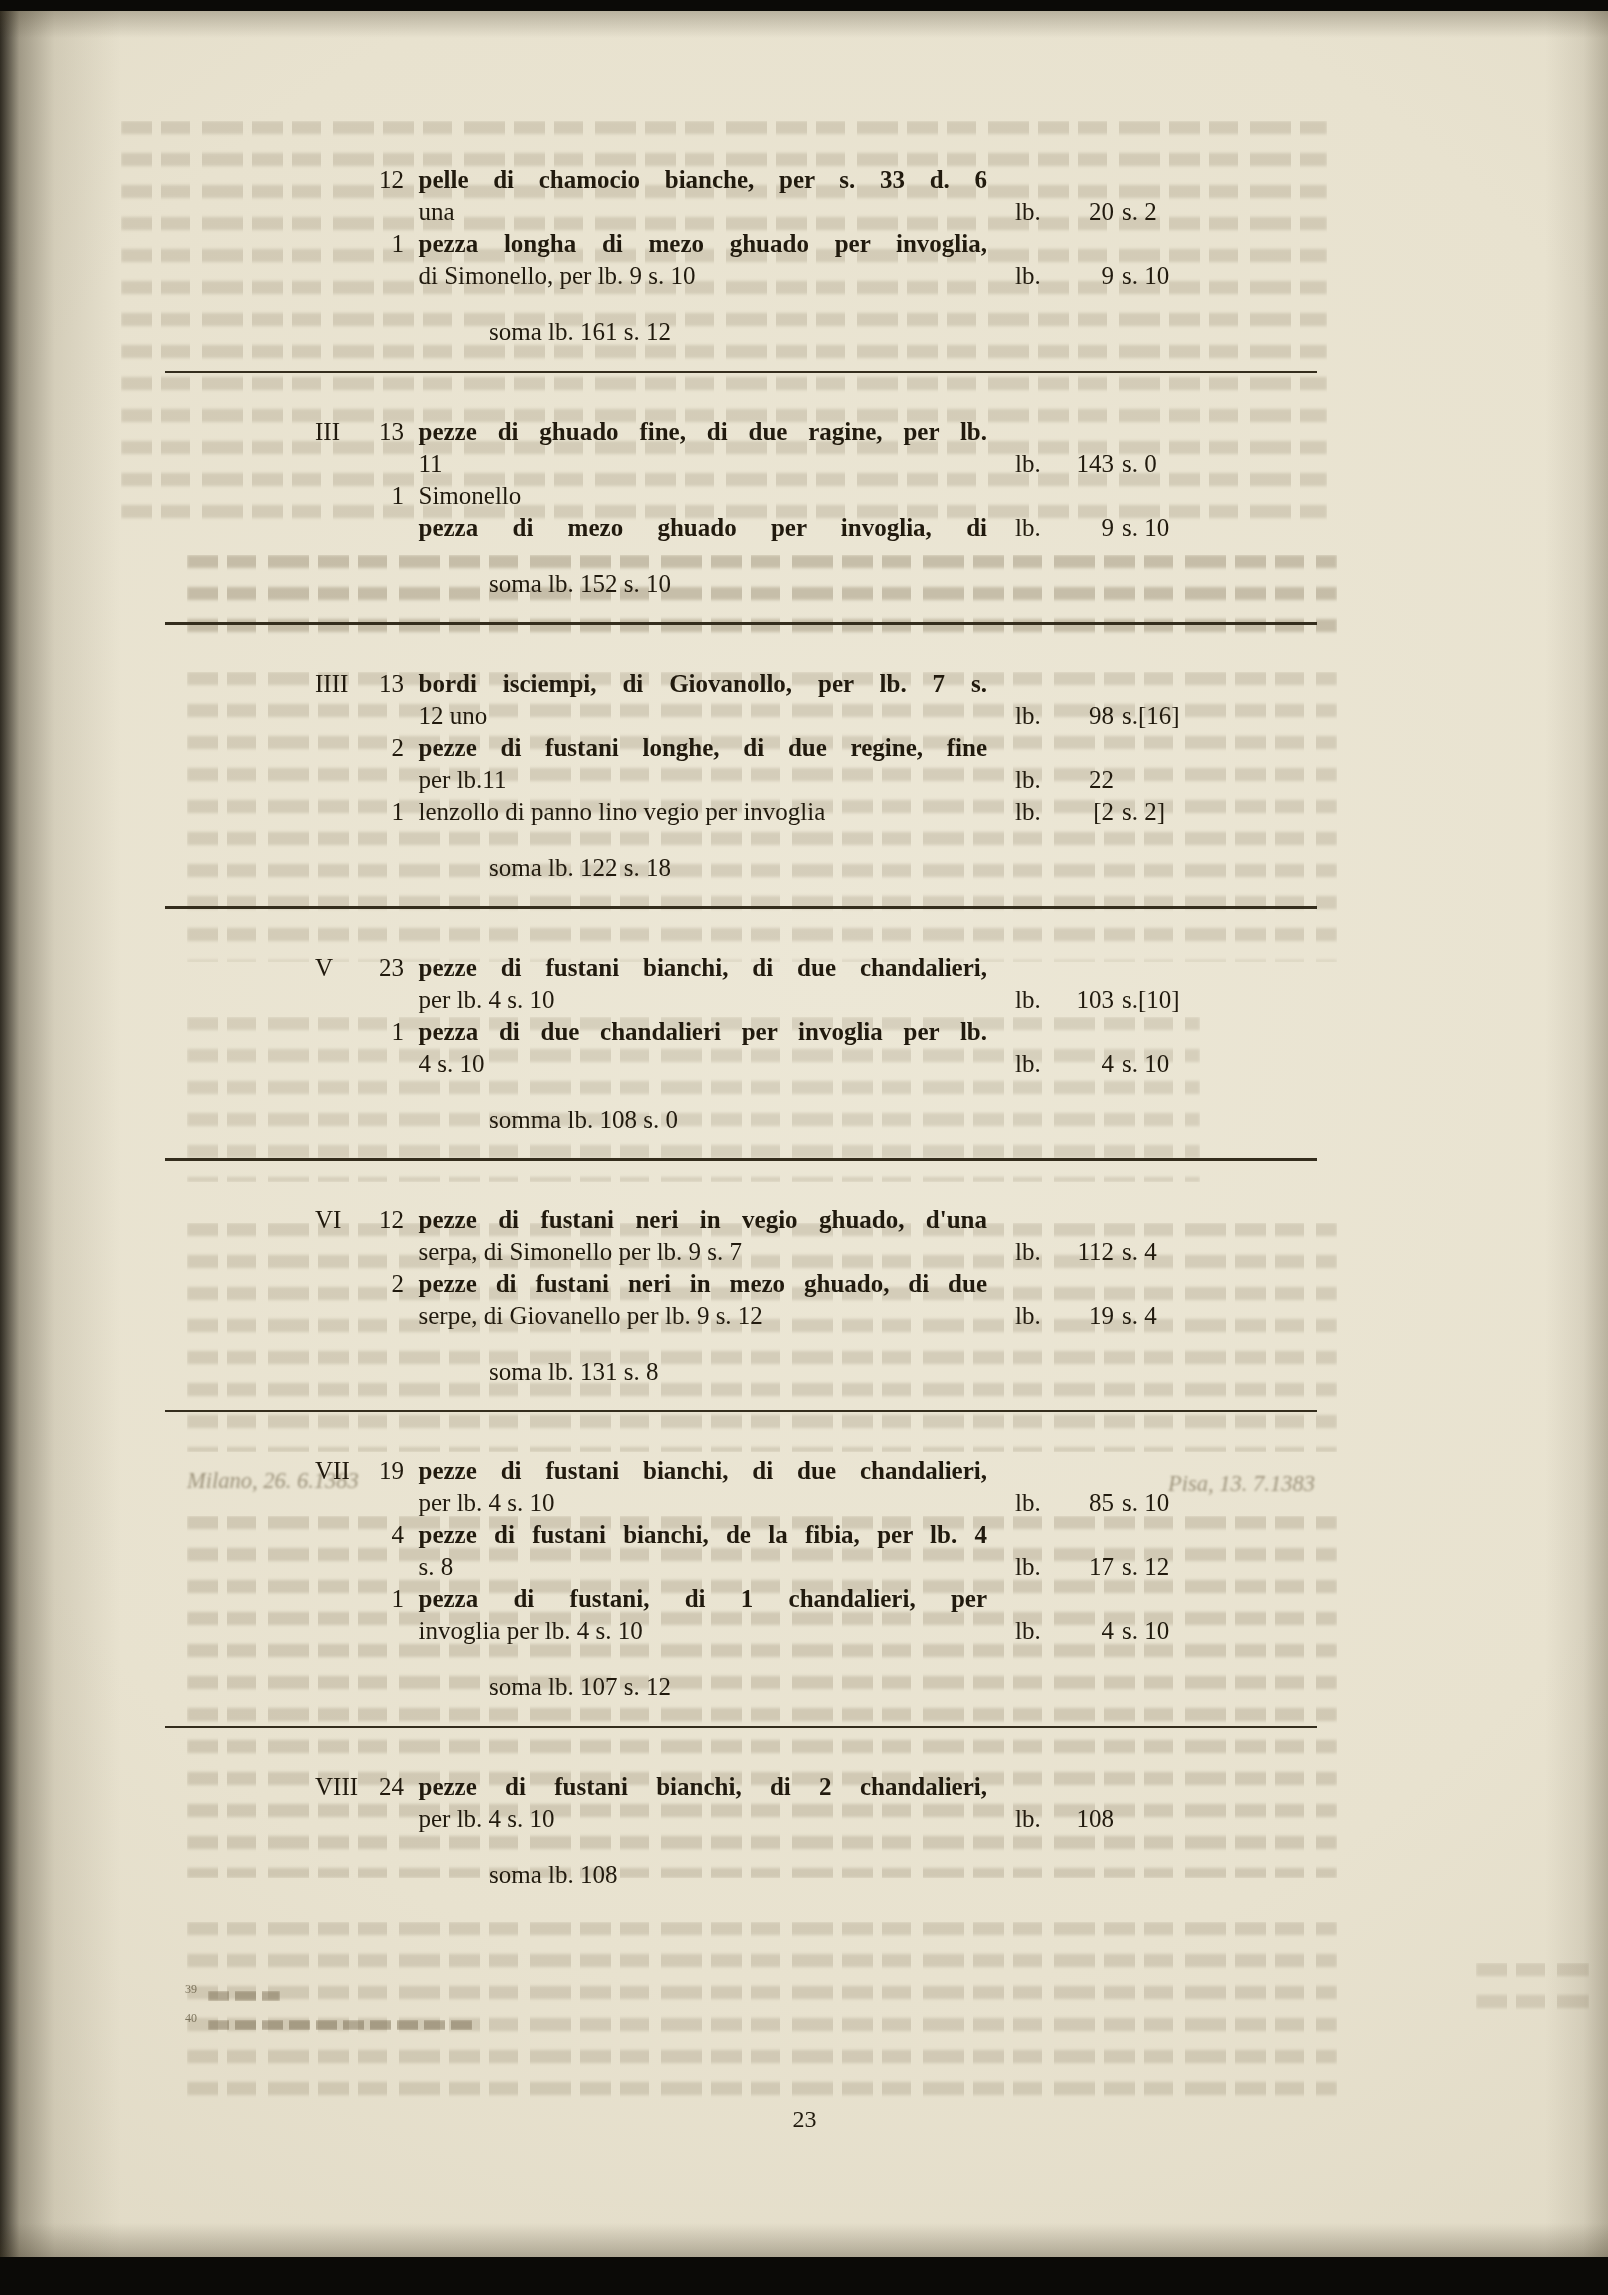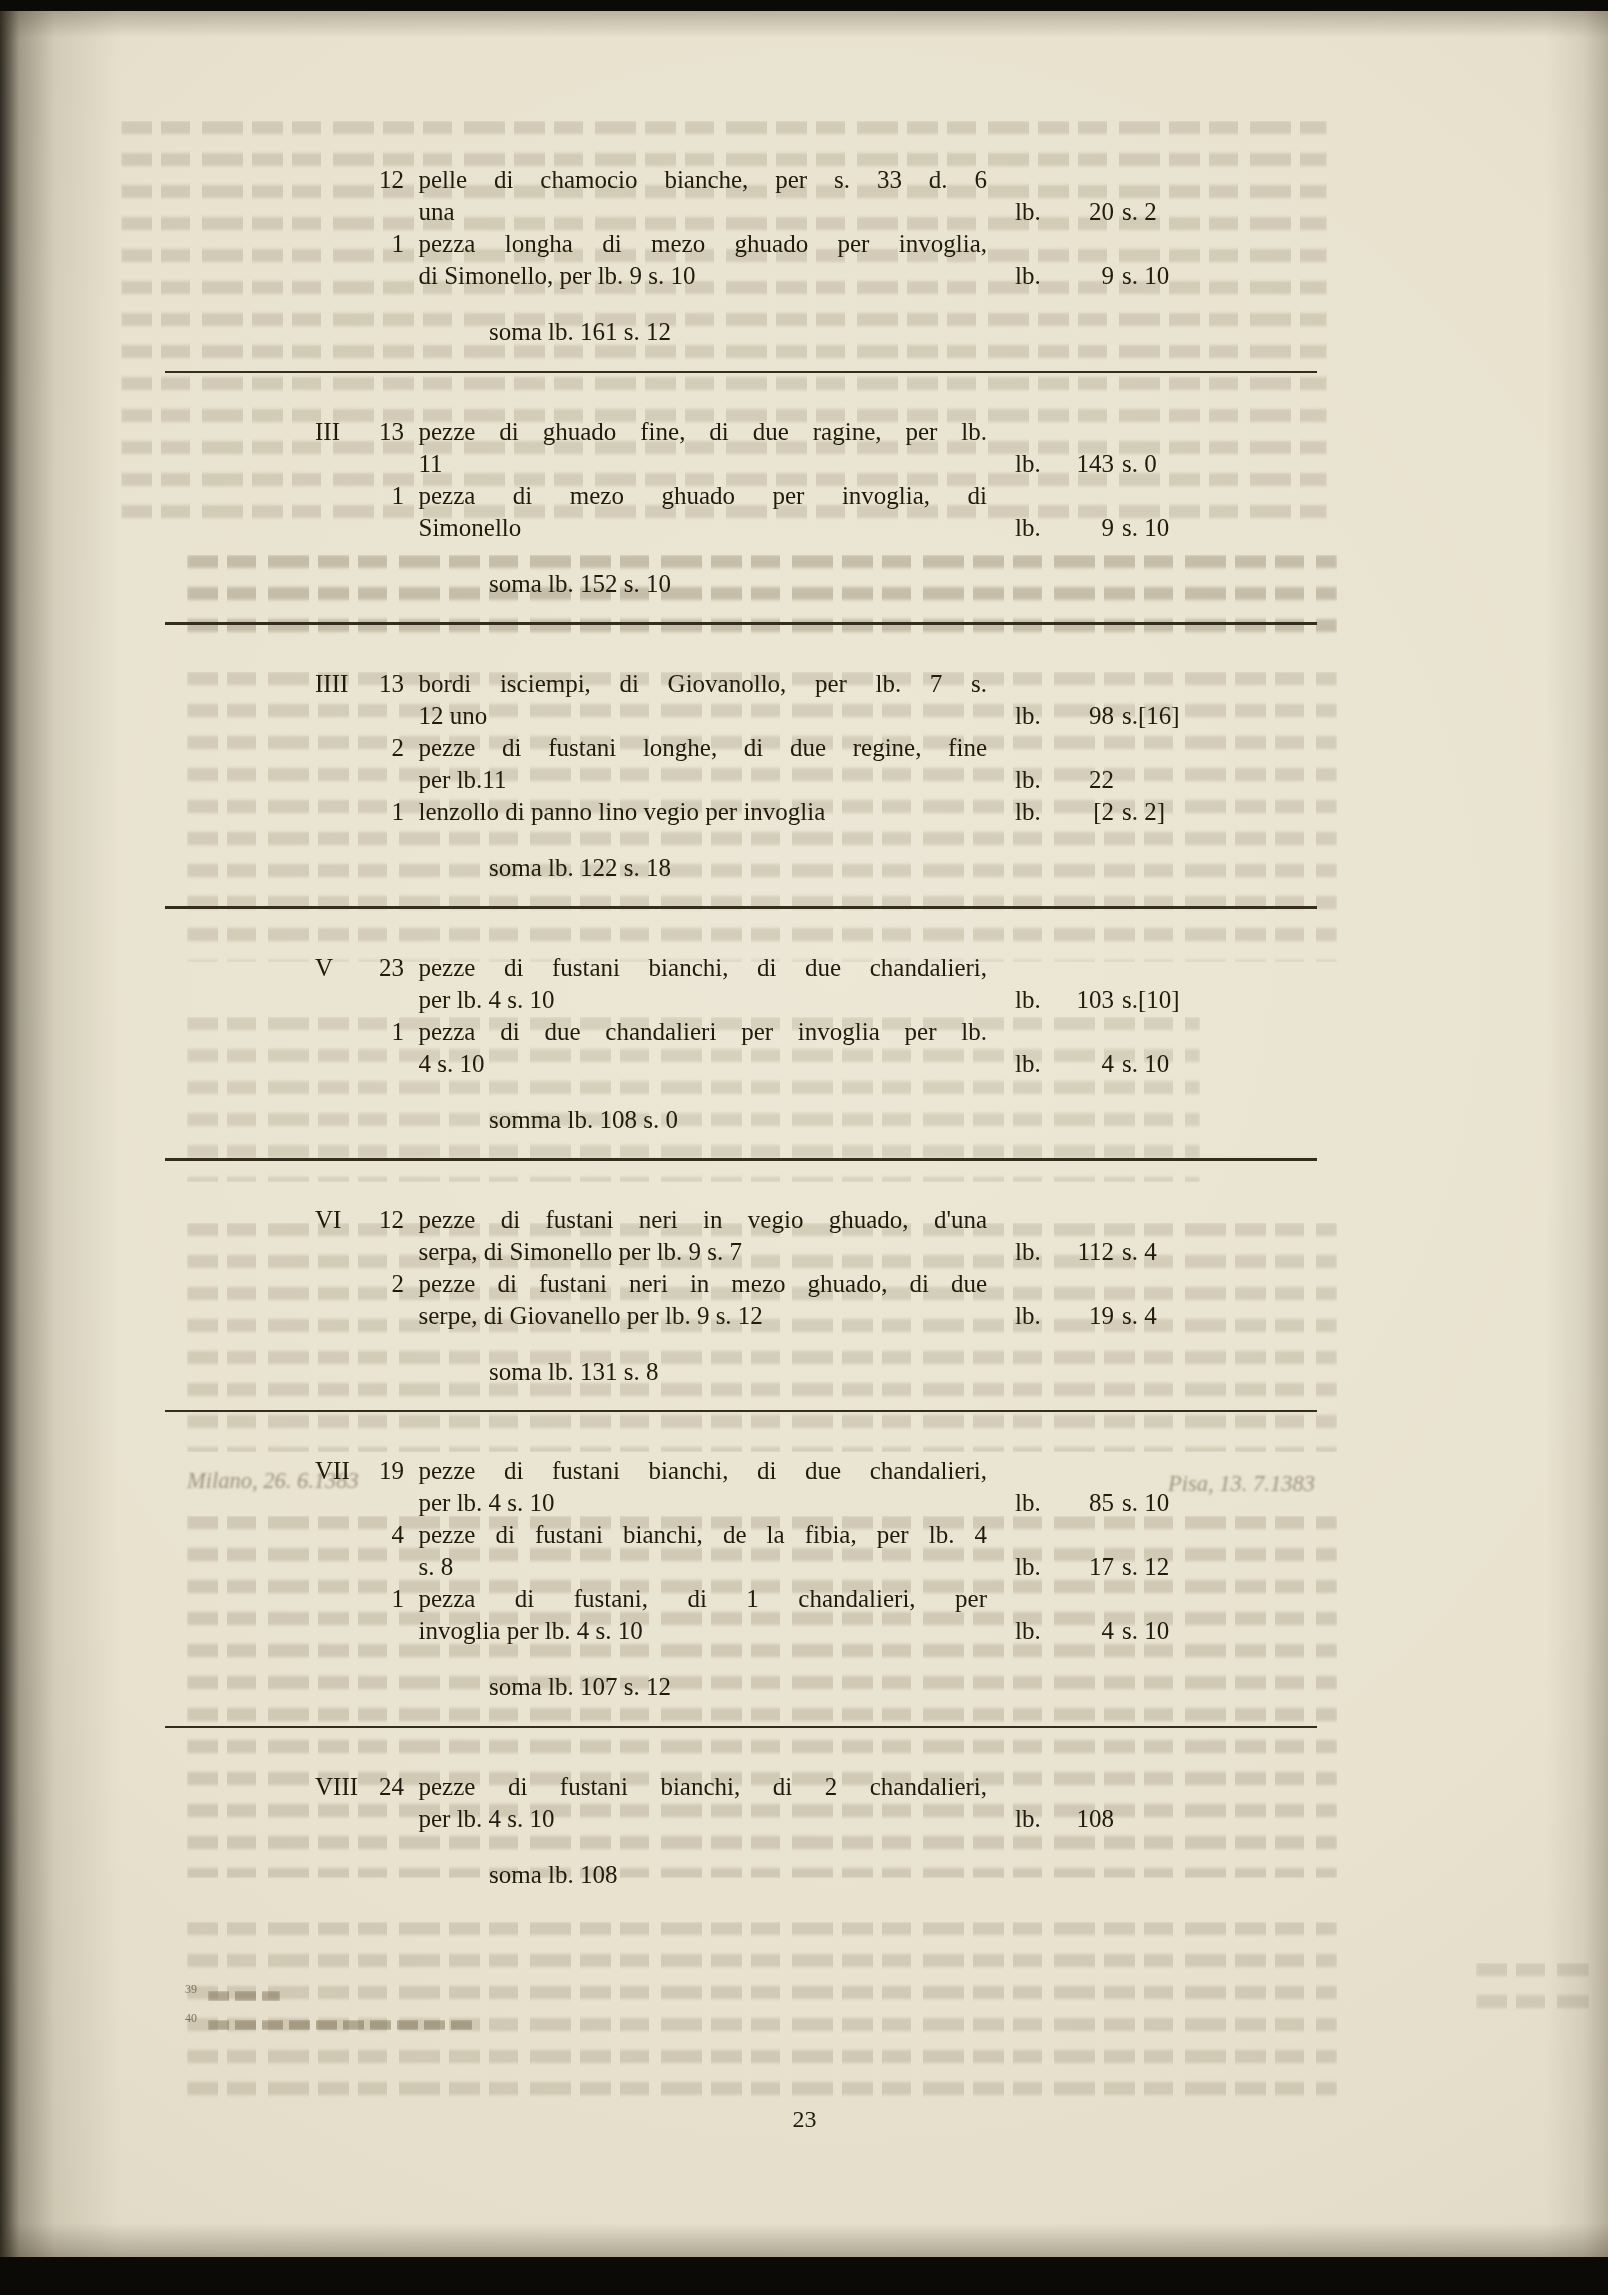--- a/index.html
+++ b/index.html
@@ -47,21 +47,21 @@
     -webkit-mask-image:repeating-linear-gradient(90deg,#000 0 21px,transparent 21px 27px);
     mask-image:repeating-linear-gradient(90deg,#000 0 21px,transparent 21px 27px);}
   
   .text-flow{position:absolute;left:165px;top:164px;width:1152px;z-index:3;font-size:25px;}
   .section{position:relative;padding-left:195px;padding-right:129px;}
   .roman{position:absolute;left:150px;top:0;line-height:32px;}
   .entry{display:flex;}
   .qty{flex:none;width:44px;text-align:right;line-height:32px;}
   .desc{flex:1;min-width:0;margin:0 28px 0 14.5px;}
   .line{line-height:32px;white-space:nowrap;}
-  .jl{text-align:justify;text-align-last:justify;text-justify:inter-word;}
+  .jl{text-align:justify;text-align-last:justify;text-justify:inter-word;font-weight:bold;}
   .amount{flex:none;width:173px;display:flex;align-self:flex-end;line-height:32px;}
   .unit{flex:none;}
   .pounds{flex:1;text-align:right;}
   .shillings{flex:none;width:74px;box-sizing:border-box;padding-left:8px;text-align:left;}
   .soma{margin-top:24px;margin-left:129px;line-height:32px;}
   .rule{height:2.4px;background:#342d1d;margin:22.5px 0 43px 0;}
   .page-number{position:absolute;left:0;top:2106px;width:1609px;text-align:center;font-size:24px;z-index:3;}
 </style>
 </head>
 <body>
@@ -128,22 +128,22 @@
       </div>
       <div class="amount">
         <span class="unit">lb.</span>
         <span class="pounds">143</span>
         <span class="shillings">s. 0</span>
       </div>
     </div>
     <div class="entry">
       <span class="qty">1</span>
       <div class="desc">
+        <div class="line">Simonello</div>
         <div class="line jl">pezza di mezo ghuado per invoglia, di</div>
-        <div class="line">Simonello</div>
       </div>
       <div class="amount">
         <span class="unit">lb.</span>
         <span class="pounds">9</span>
         <span class="shillings">s. 10</span>
       </div>
     </div>
     <div class="soma">soma lb. 152 s. 10</div>
   </div>
 

